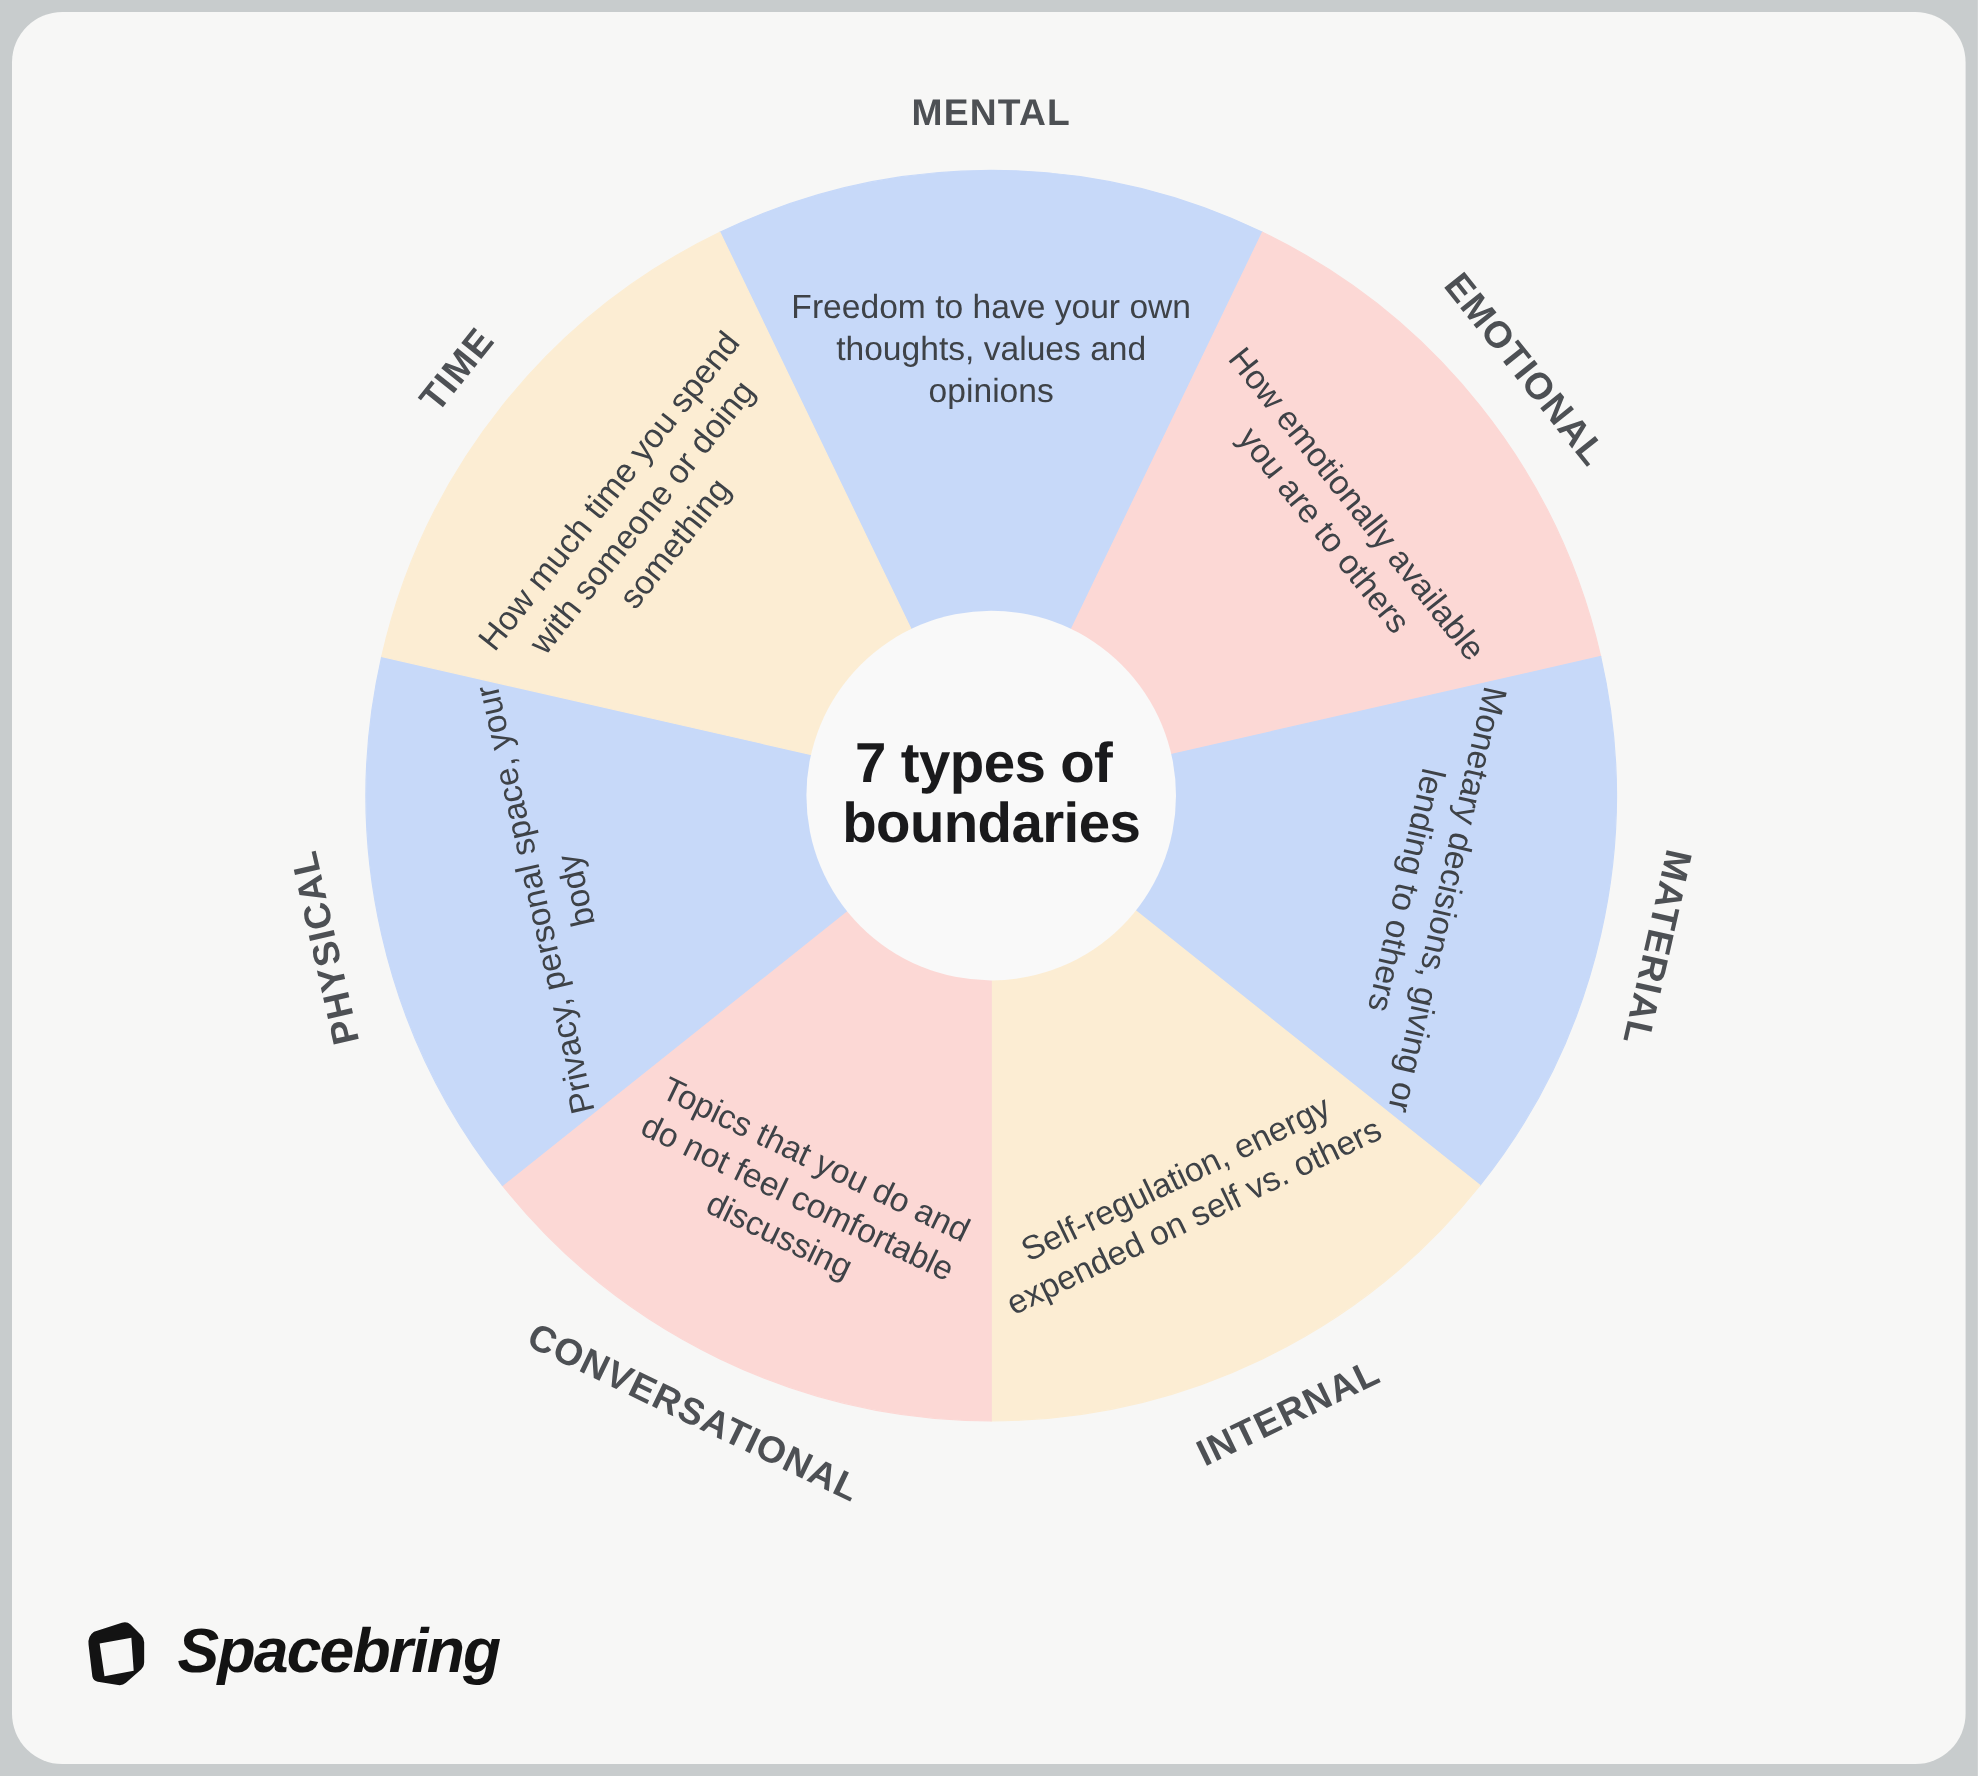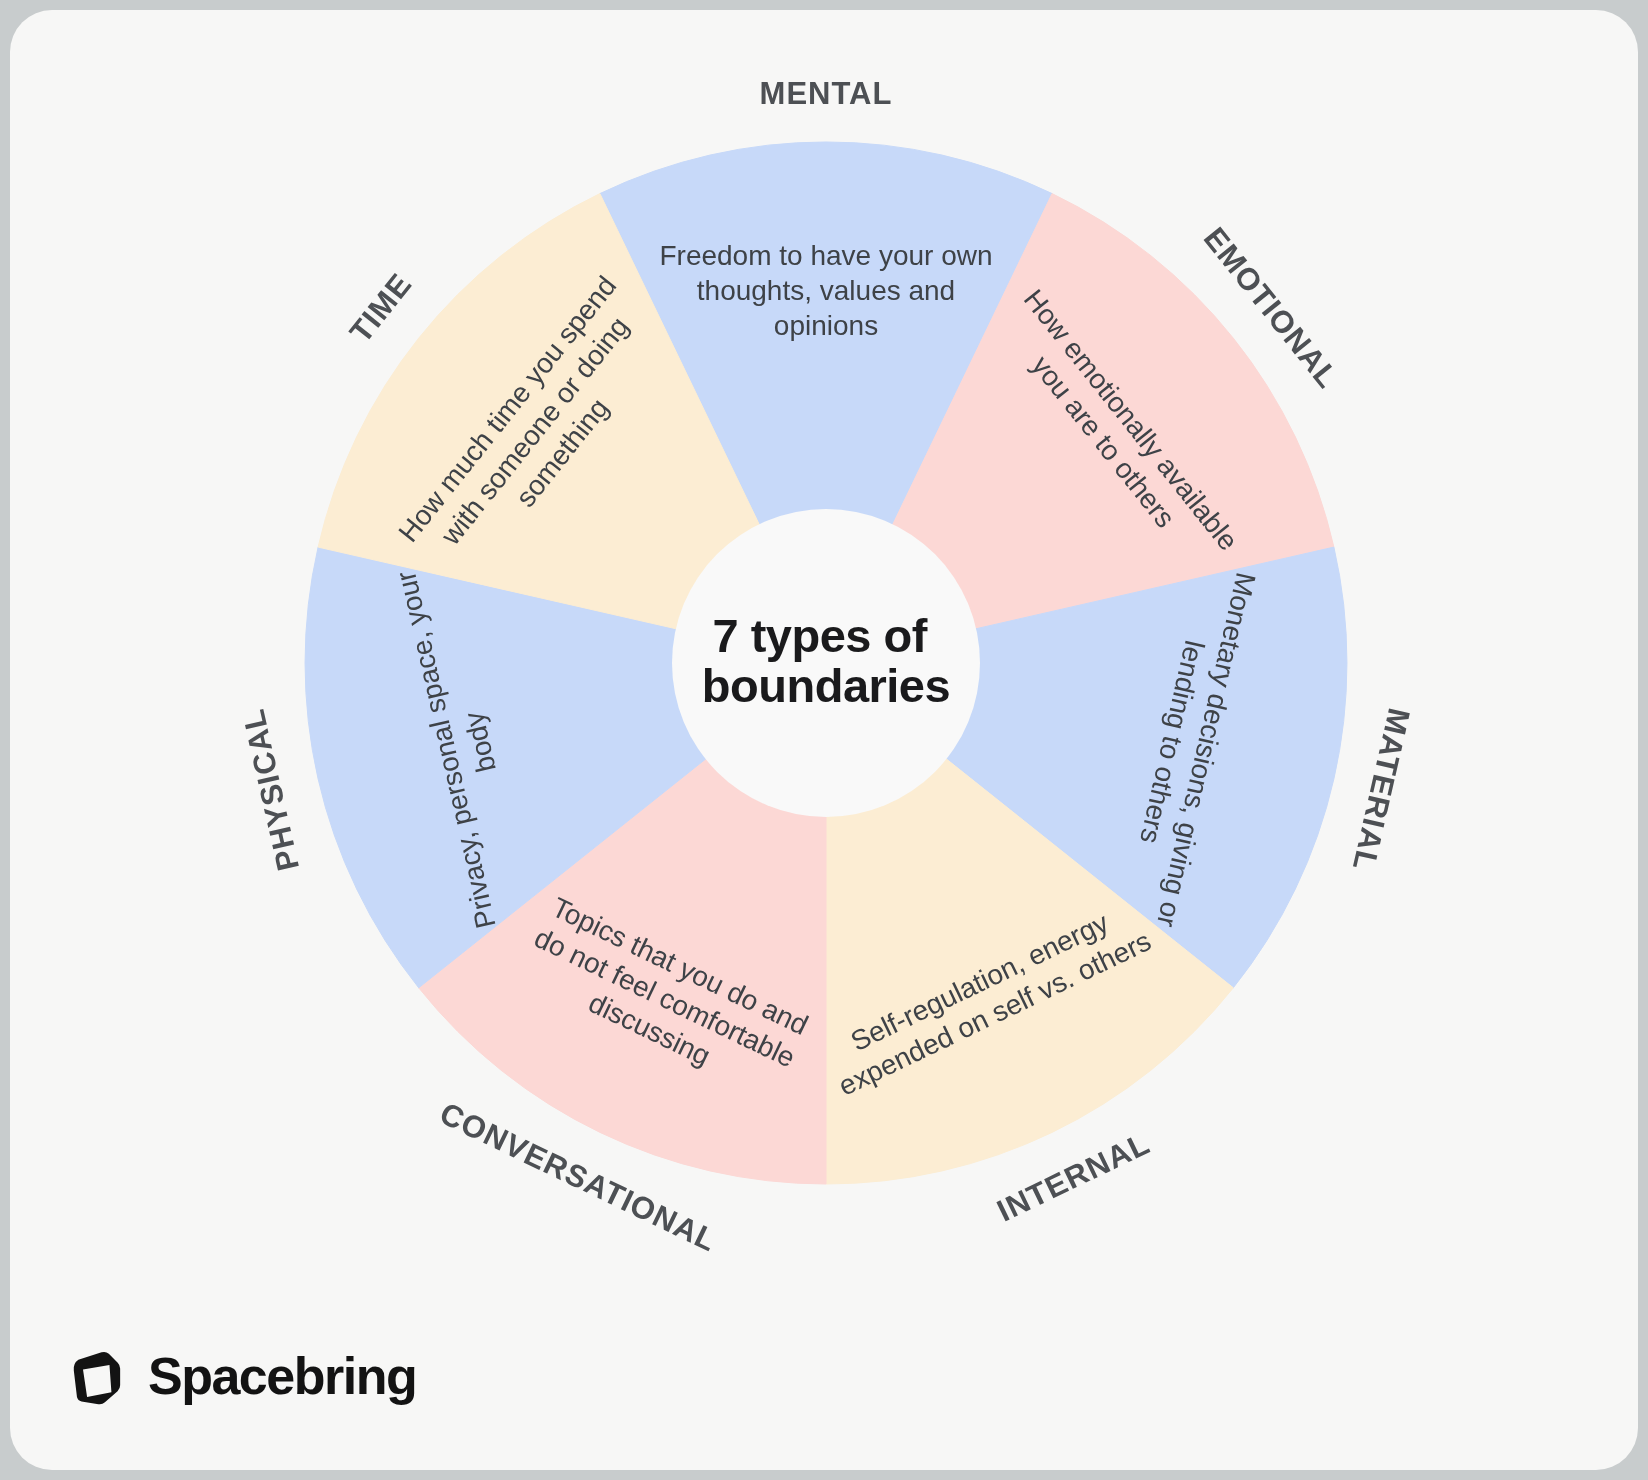--- a/index.html
+++ b/index.html
@@ -44,20 +44,21 @@
     text-anchor: middle;
     letter-spacing: -0.5px;
   }
   .brand {
     position: absolute;
     left: 70px;
     top: 1346px;
     display: flex;
     align-items: center;
     gap: 26px;
+    font-style: italic;
   }
   .brand-name {
     font-size: 52px;
     font-weight: bold;
     color: #131313;
     letter-spacing: -1.5px;
   }
 </style>
 </head>
 <body>

